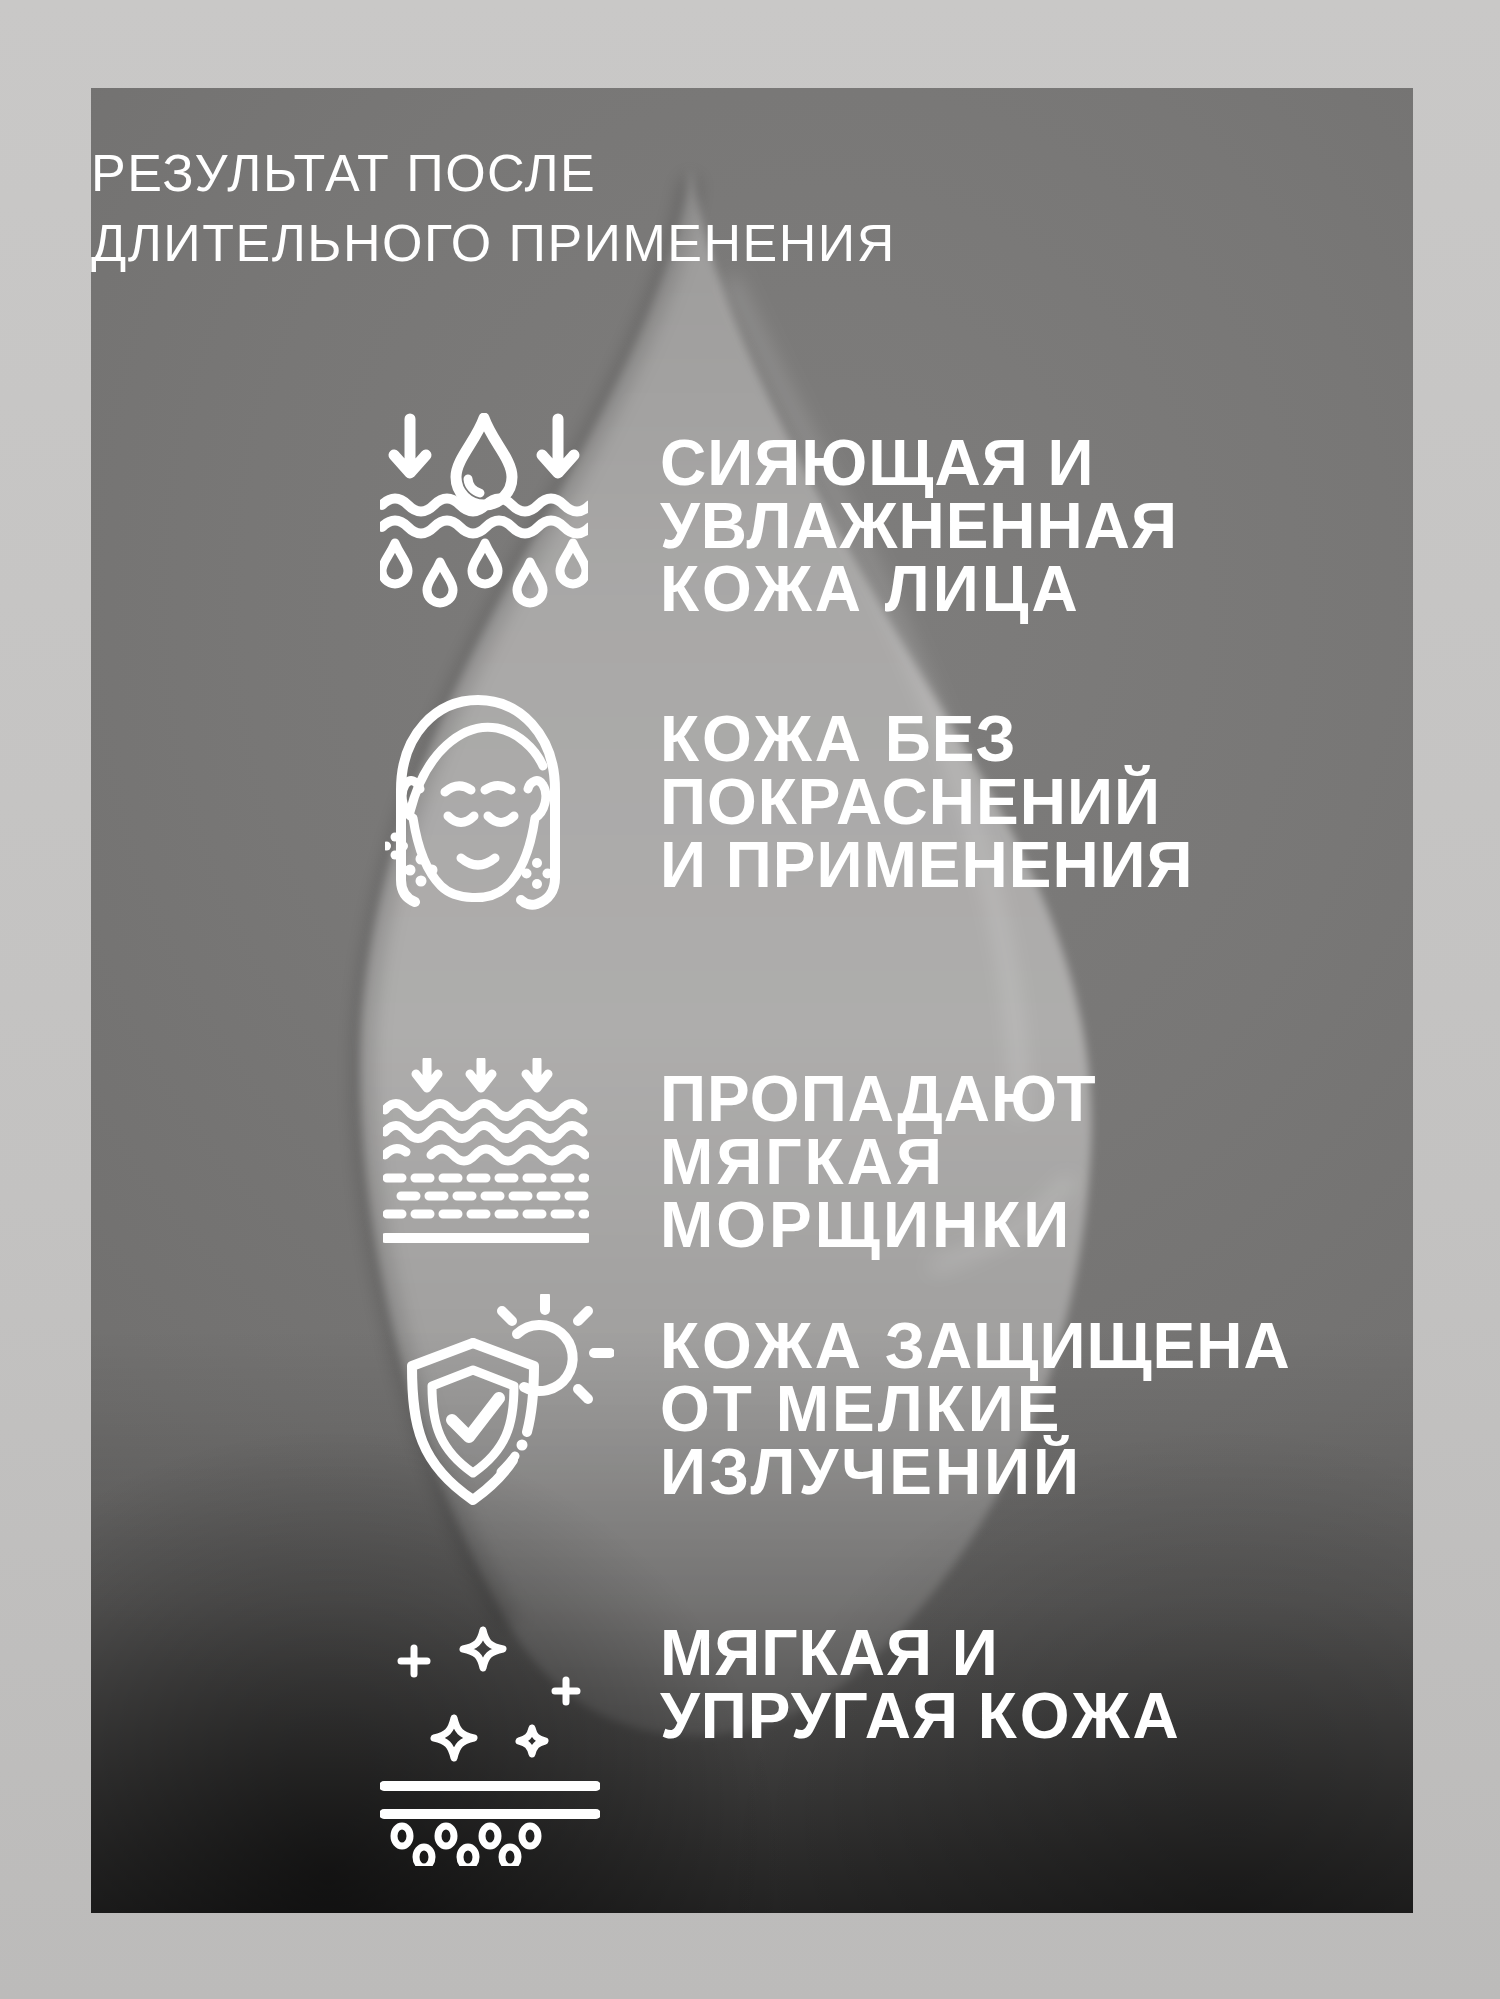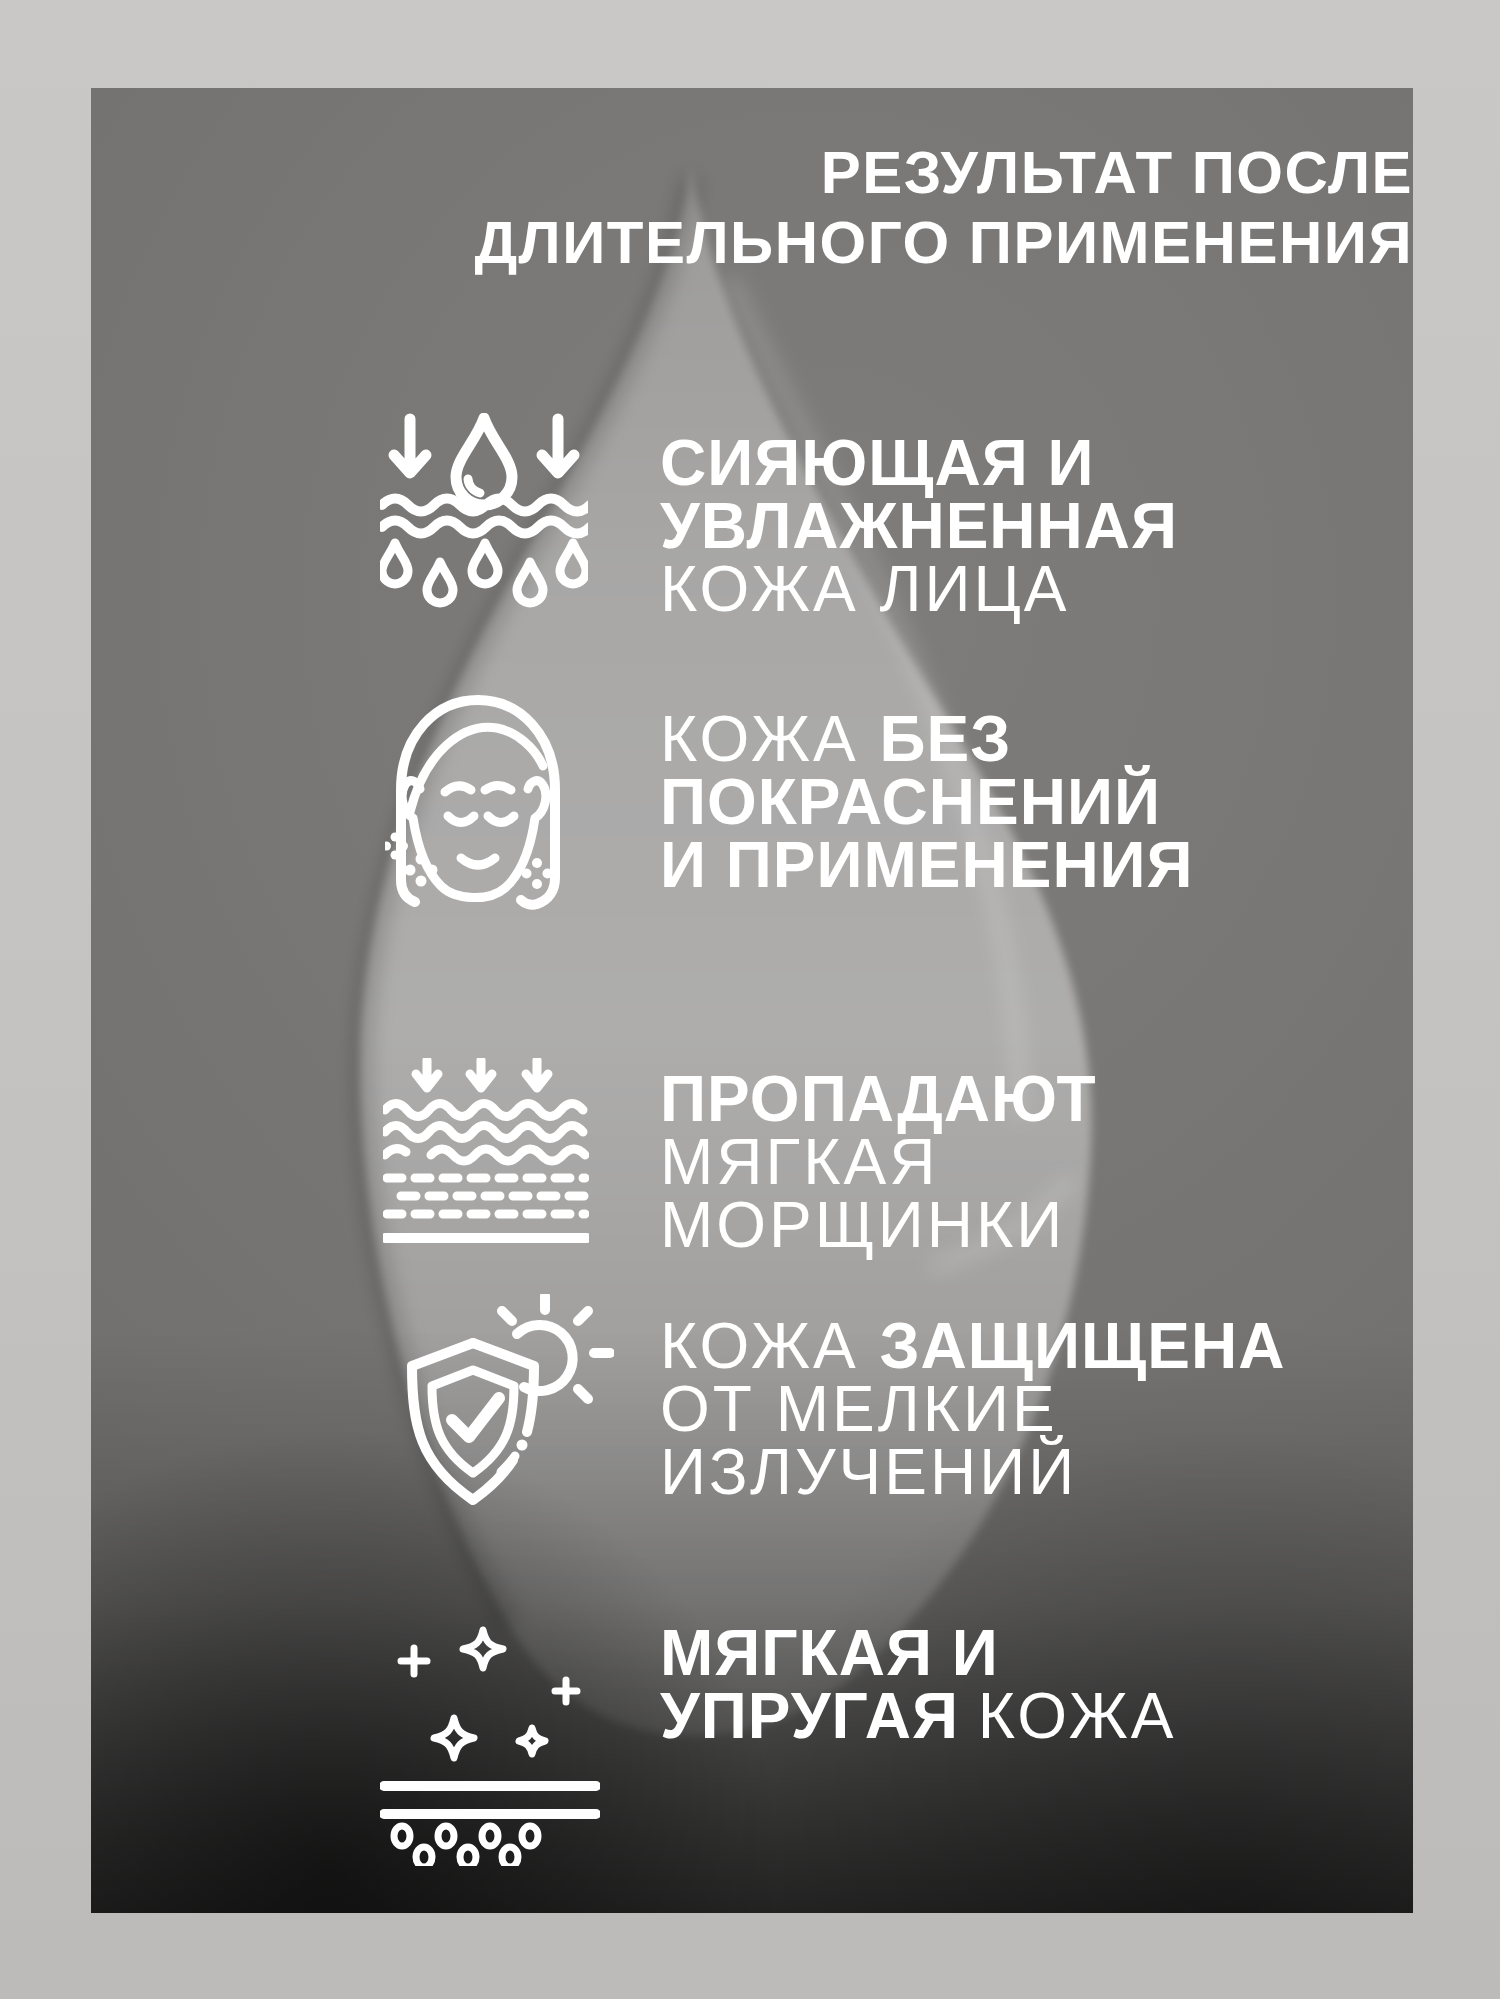--- a/index.html
+++ b/index.html
@@ -17,30 +17,30 @@
   .drop-svg{position:absolute;left:0;top:0;z-index:1;}
   .vignette{
     position:absolute;inset:0;z-index:2;pointer-events:none;
     background:
       radial-gradient(48% 34% at 18% 98%, rgba(0,0,0,.55), rgba(0,0,0,0) 72%),
       radial-gradient(55% 38% at 86% 100%, rgba(0,0,0,.34), rgba(0,0,0,0) 70%),
       linear-gradient(180deg, rgba(0,0,0,0) 68%, rgba(0,0,0,.22) 83%, rgba(0,0,0,.55) 95%, rgba(0,0,0,.68) 100%);
   }
   .content{position:absolute;inset:0;z-index:3;color:#fff;}
   .title{
-    position:absolute;top:50px;left:0;width:100%;text-align:right;
-    font-weight:700;font-size:60px;line-height:70px;letter-spacing:1.5px;
+    position:absolute;top:50px;left:0;width:100%;text-align:left;
+    font-weight:400;font-size:52px;line-height:70px;letter-spacing:1.5px;
   }
   .item{position:absolute;left:0;width:100%;}
   .icon-box{position:absolute;}
   .icon-box svg{display:block;}
   .item-text{position:absolute;left:569px;}
   .line{height:63px;font-size:64px;line-height:63px;white-space:nowrap;}
   .seg.bold{font-weight:700;letter-spacing:1px;}
-  .seg.light{font-weight:400;letter-spacing:3px;}
+  .seg.light{font-weight:700;letter-spacing:3px;}
   .ic{stroke:#ffffff;fill:none;stroke-linecap:round;stroke-linejoin:round;}
 </style>
 </head>
 <body>
 
 <div class="frame">
   <div class="photo">
 
     <svg class="drop-svg" width="1322" height="1825" viewBox="0 0 1322 1825">
       <defs>

